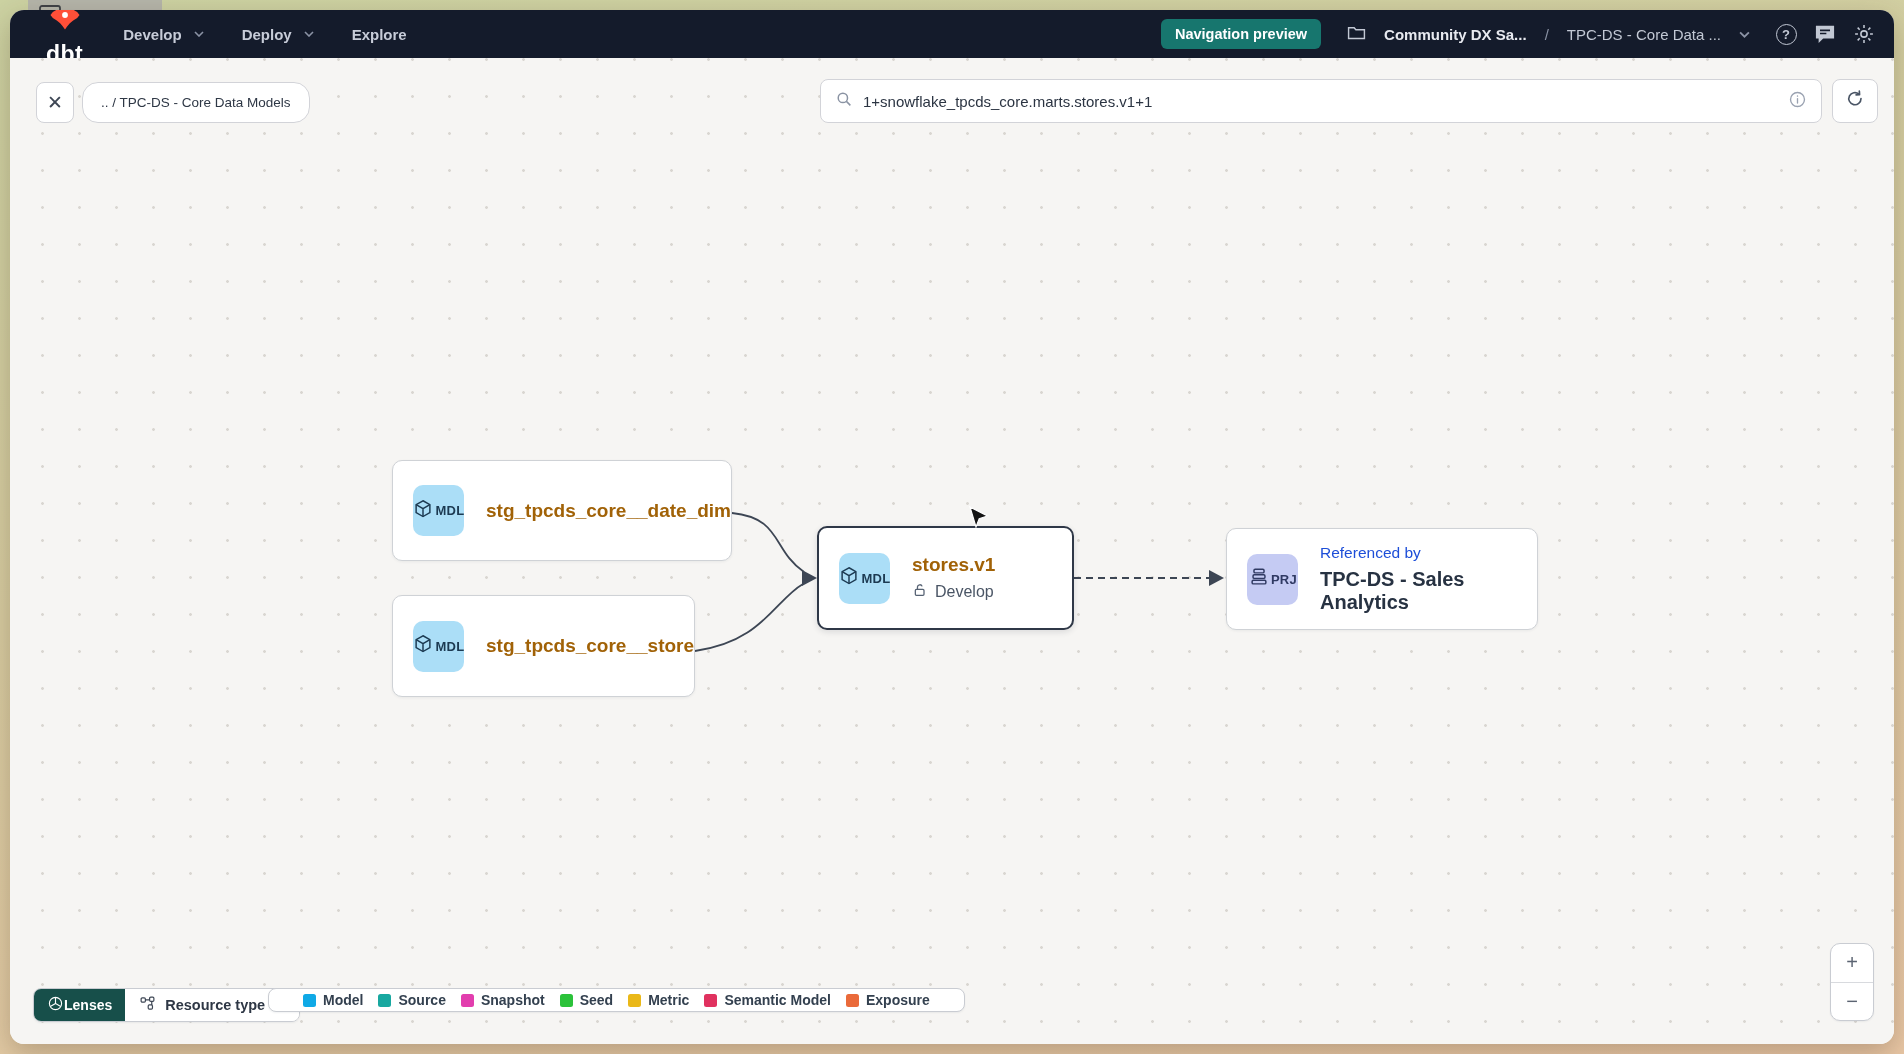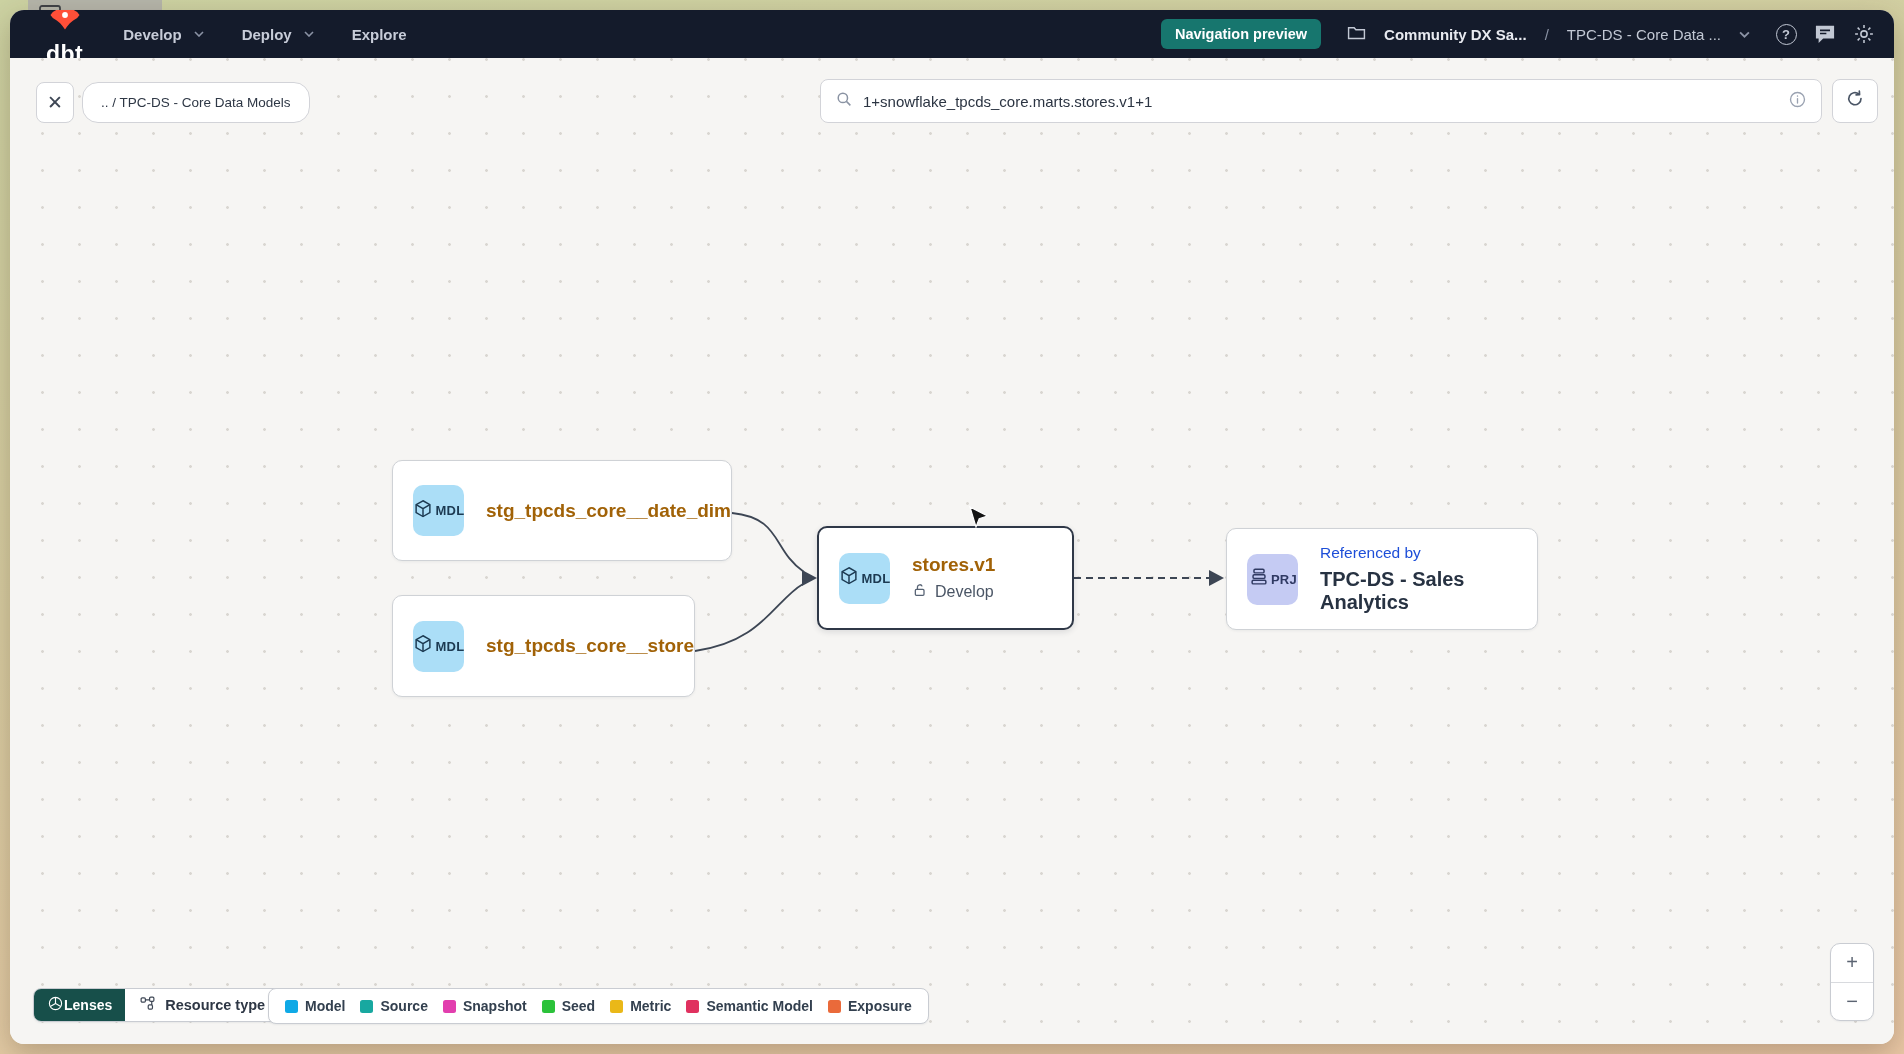--- a/index.html
+++ b/index.html
@@ -83,23 +83,23 @@
   
   .lens-group { position: absolute; left: 23px; top: 930px; height: 34px; display: flex;
     border-radius: 8px; overflow: hidden; border: 1px solid #c9ccd2;
     box-shadow: 0 1px 2px rgba(20,27,43,.06); }
   .lens-seg { background: #174f4a; color: #fff; font-weight: 700; font-size: 14px;
     display: flex; align-items: center; gap: 0; padding: 0 13px; cursor: pointer; }
   .rtype-seg { background: #fff; color: #2e3745; font-weight: 600; font-size: 14.5px;
     display: flex; align-items: center; gap: 9px; padding: 0 14px; cursor: pointer; }
   .rtype-seg .chev { color: #5b6472; display: flex; }
 
-  .legend-pill { position: absolute; left: 258px; top: 930px; height: 36px; background: #fff;
+  .legend-pill { position: absolute; left: 258px; top: 930px; height: 24px; background: #fff;
     border: 1px solid #c9ccd2; border-radius: 8px; display: flex; align-items: center;
-    gap: 15px; padding: 0 16px; box-shadow: 0 1px 2px rgba(20,27,43,.06); }
+    gap: 15px; padding: 0 34px; box-shadow: 0 1px 2px rgba(20,27,43,.06); }
   .legend-item { display: flex; align-items: center; gap: 7px; font-size: 14px; font-weight: 600; color: #33404f; }
   .swatch { width: 13px; height: 13px; border-radius: 2.5px; }
 
   .zoom-ctrl { position: absolute; left: 1820px; top: 885px; width: 44px; height: 78px;
     background: #fff; border: 1px solid #c9ccd2; border-radius: 10px; display: flex;
     flex-direction: column; overflow: hidden; box-shadow: 0 1px 2px rgba(20,27,43,.06); }
   .zoom-btn { flex: 1; display: flex; align-items: center; justify-content: center;
     font-size: 20px; color: #5b6472; cursor: pointer; }
   .zoom-btn:first-child { border-bottom: 1px solid #d8dade; }
 </style>

